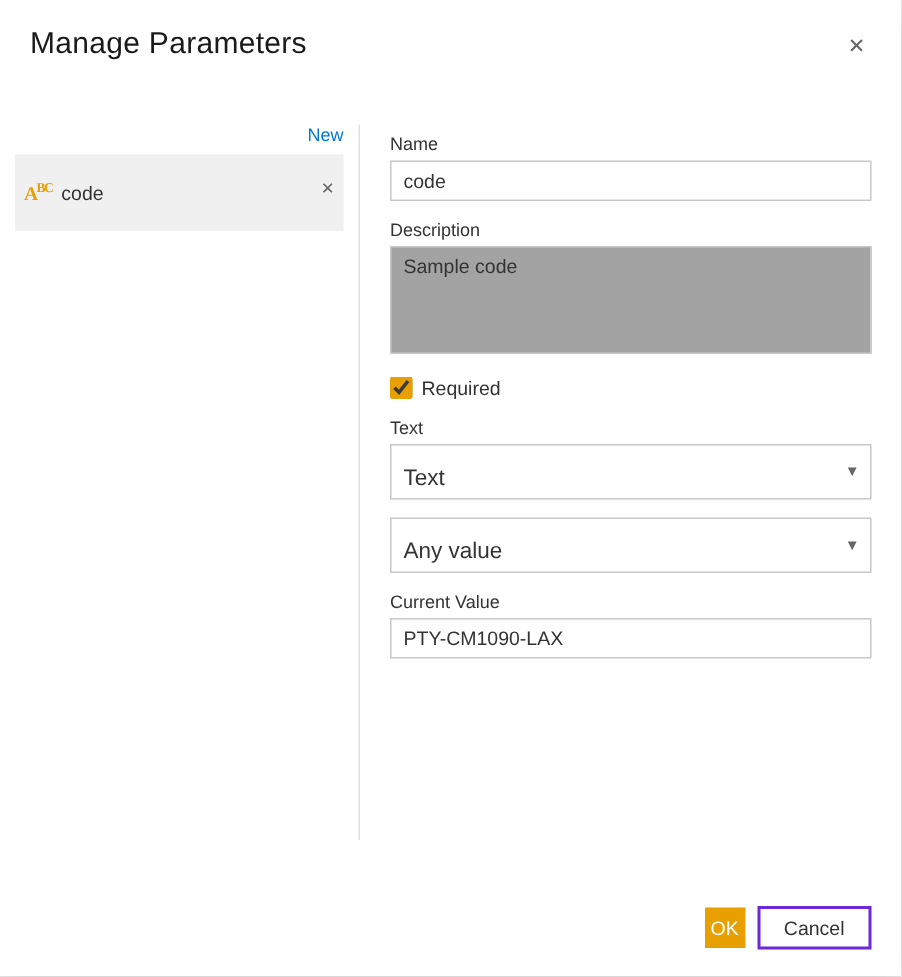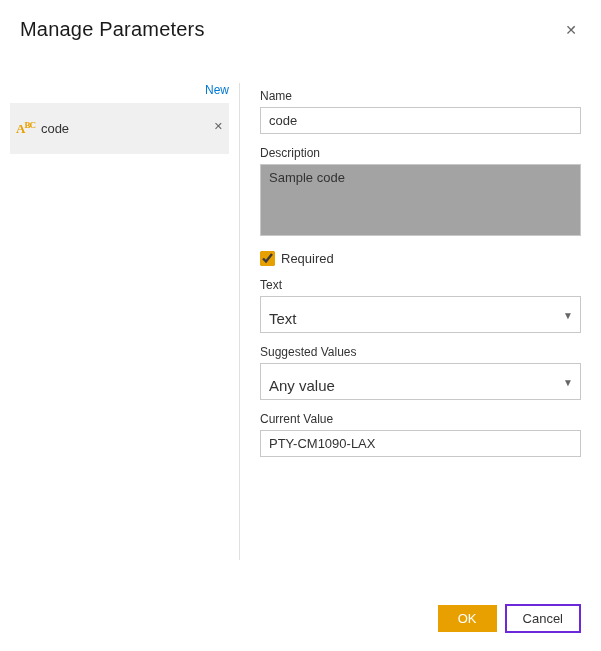--- a/index.html
+++ b/index.html
@@ -211,21 +211,21 @@
       align-items: center;
       padding: 12px 20px 18px 20px;
       gap: 8px;
       flex-shrink: 0;
     }
 
     .btn-ok {
       background: #e8a000;
       color: #fff;
       border: none;
-      padding: 6px 20px;
+      padding: 6px 4px;
       font-size: 13px;
       font-family: inherit;
       cursor: pointer;
       font-weight: 500;
     }
 
     .btn-cancel {
       background: #fff;
       color: #333;
       border: 2px solid #6d28d9;
@@ -287,21 +287,20 @@
               <option>Text</option>
               <option>Number</option>
               <option>Date</option>
               <option>True/False</option>
             </select>
             <span class="select-arrow">▼</span>
           </div>
         </div>
 
         <div class="field-group">
-          <label class="field-label">Suggested Values</label>
           <div class="select-wrapper">
             <select class="field-select">
               <option>Any value</option>
               <option>List of values</option>
             </select>
             <span class="select-arrow">▼</span>
           </div>
         </div>
 
         <div class="field-group">

